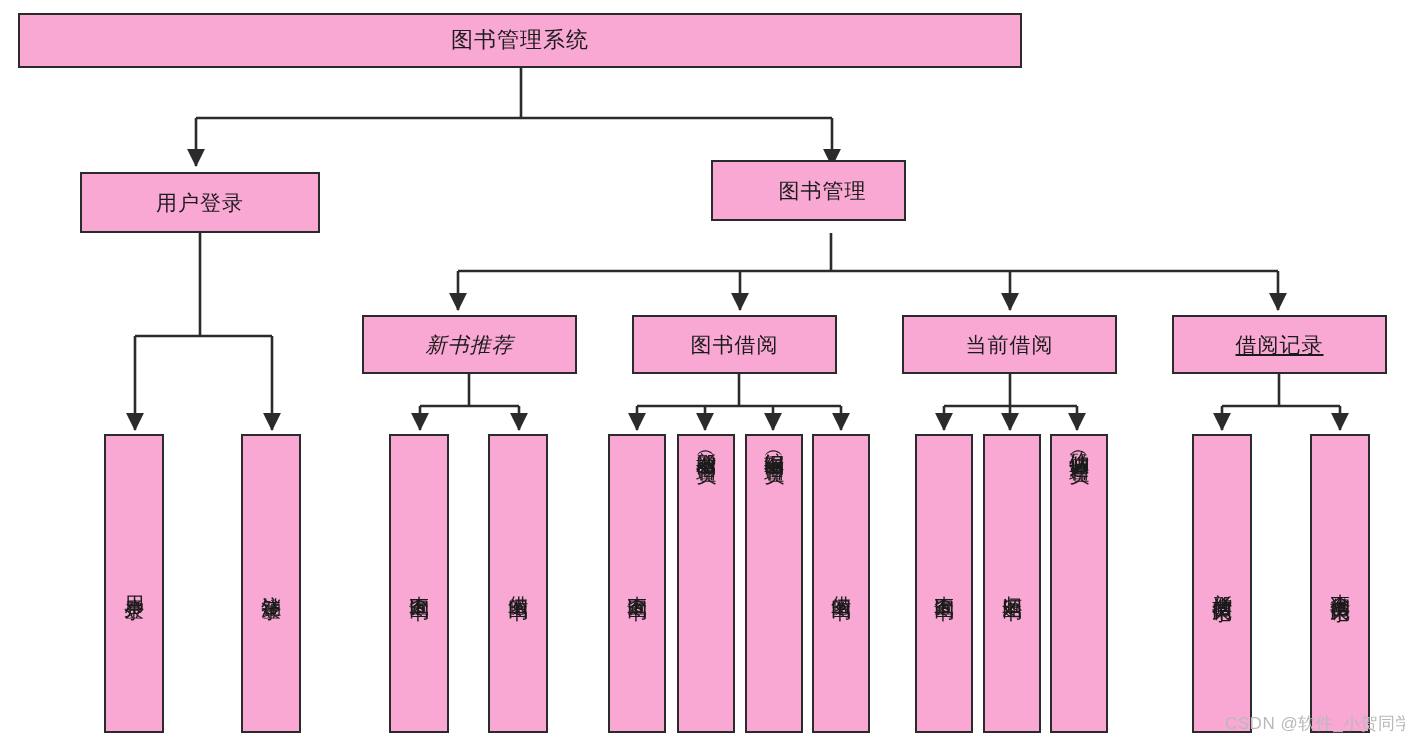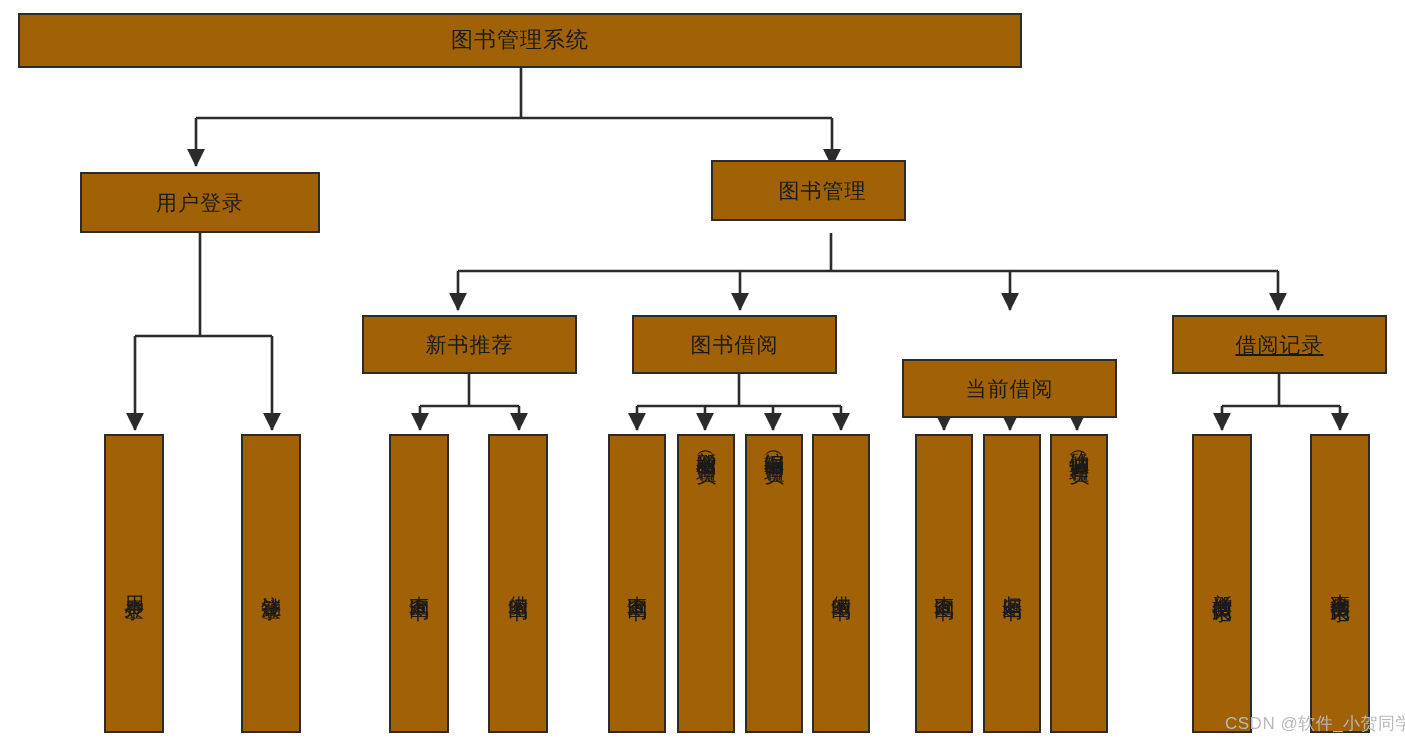--- a/index.html
+++ b/index.html
@@ -23,21 +23,21 @@
     left: 0;
     top: 0;
     width: 1405px;
     height: 747px;
     pointer-events: none;
   }
   .node {
     position: absolute;
     box-sizing: border-box;
     border: 2px solid #2b2b2b;
-    background: #a16207;
+    background: #f9a8d4;
     display: flex;
     align-items: center;
     justify-content: center;
     color: #1b1b1b;
     overflow: hidden;
   }
   .node.horiz {
     font-size: 21px;
     letter-spacing: 1px;
     line-height: 1.1;
@@ -133,27 +133,27 @@
     <span>图书管理系统</span>
   </div>
 
   <div class="node horiz" style="left:80px; top:172px; width:240px; height:61px;">
     <span>用户登录</span>
   </div>
   <div class="node horiz" style="left:711px; top:160px; width:195px; height:61px;padding-left:28px;">
     <span>图书管理</span>
   </div>
 
-  <div class="node horiz" style="left:362px; top:315px; width:215px; height:59px;">
+  <div class="node horiz" style="left:362px; top:315px; width:215px; height:59px;font-style:italic;">
     <span>新书推荐</span>
   </div>
   <div class="node horiz" style="left:632px; top:315px; width:205px; height:59px;">
     <span>图书借阅</span>
   </div>
-  <div class="node horiz" style="left:902px; top:315px; width:215px; height:59px;margin-top:44px;">
+  <div class="node horiz" style="left:902px; top:315px; width:215px; height:59px;">
     <span>当前借阅</span>
   </div>
   <div class="node horiz" style="left:1172px; top:315px; width:215px; height:59px;text-decoration:underline;">
     <span>借阅记录</span>
   </div>
 
   <div class="node vert center-text" style="left:104px; top:434px; width:60px; height:299px;">
     <span class="vlabel">用户登录</span>
   </div>
   <div class="node vert center-text" style="left:241px; top:434px; width:60px; height:299px;">

